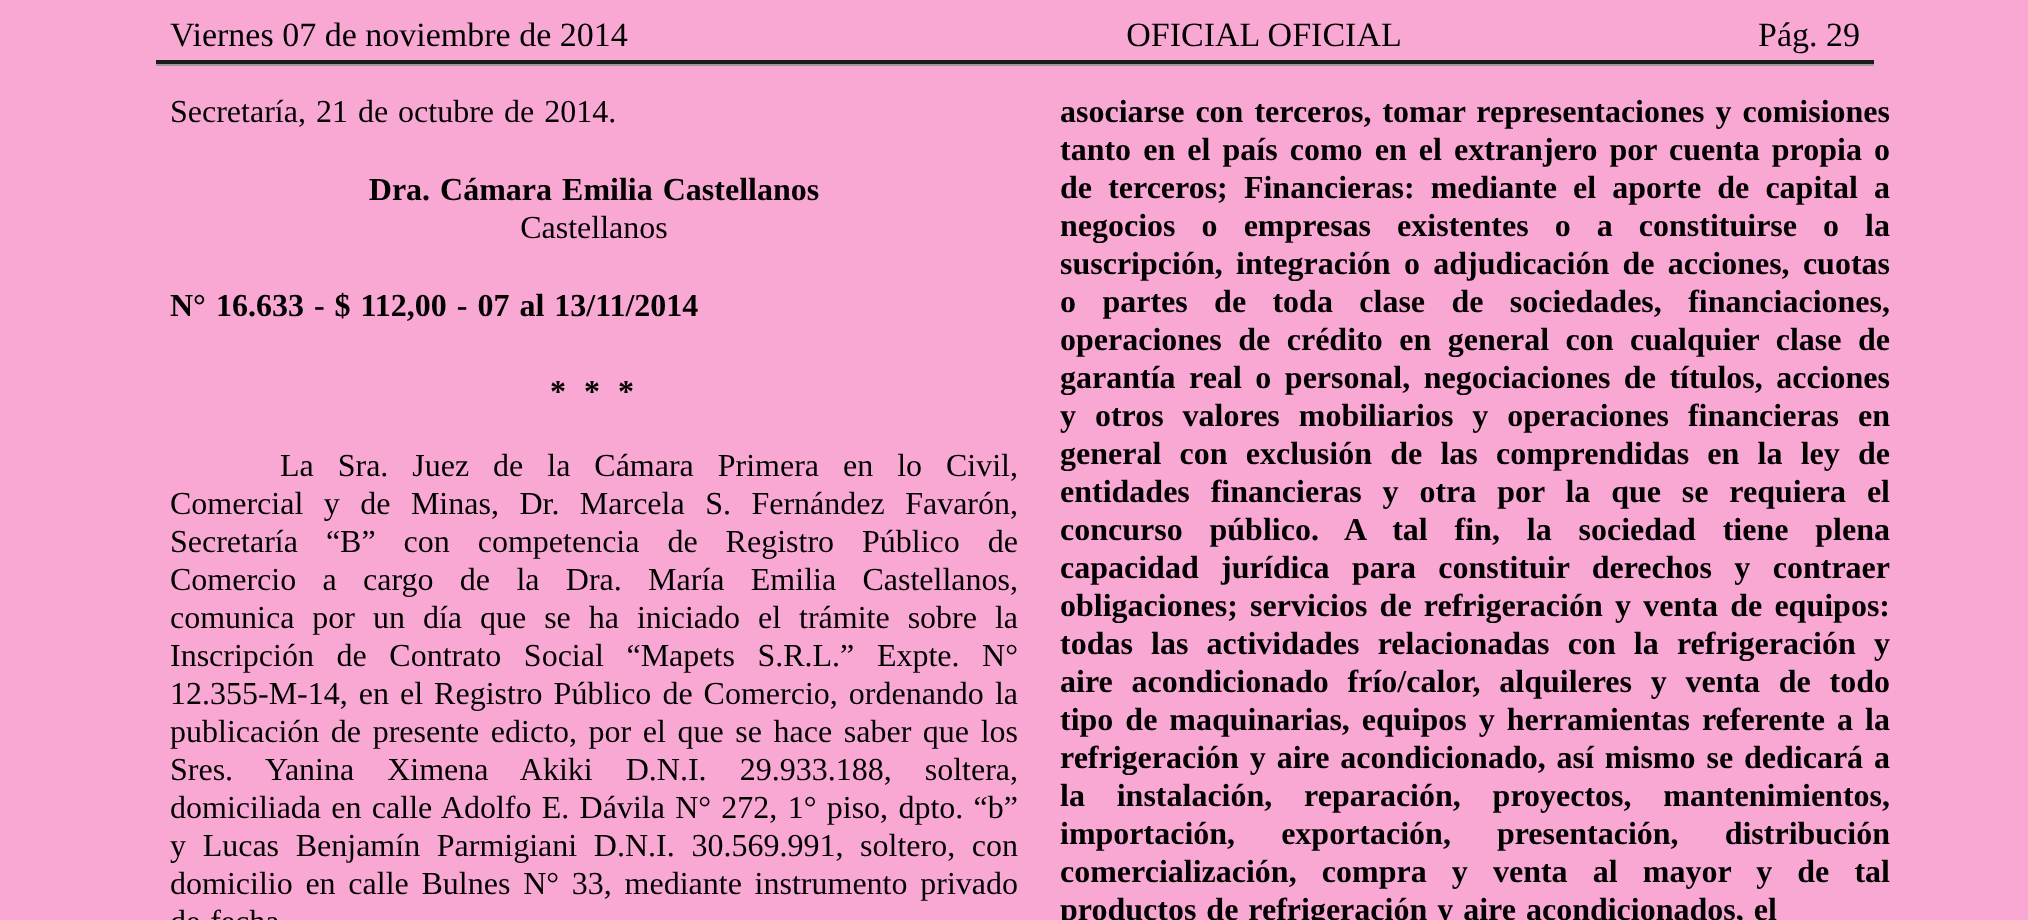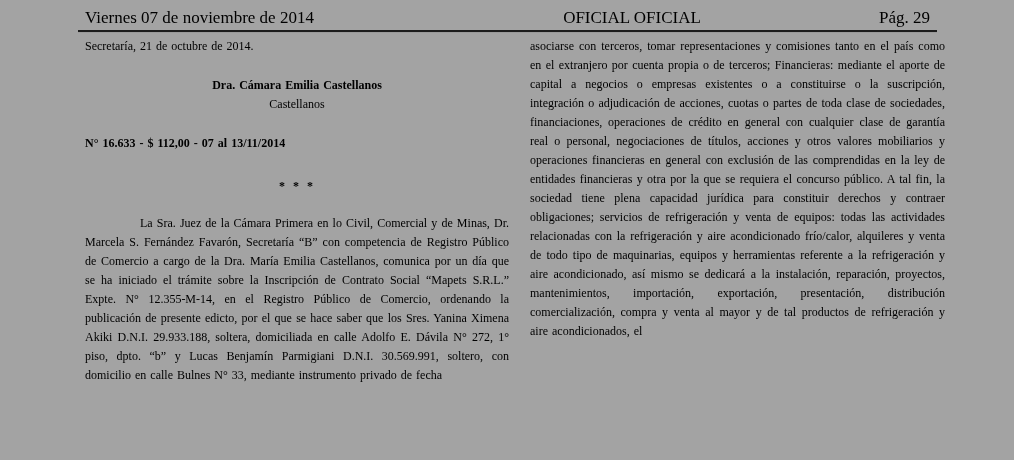--- a/index.html
+++ b/index.html
@@ -4,21 +4,21 @@
 <style>
   html, body {
     margin: 0;
     padding: 0;
     background: #ffffff;
   }
   .page {
     position: relative;
     width: 1014px;
     height: 460px;
-    background: #a3a3a3;
+    background: #f9a8d4;
     overflow: hidden;
     font-family: "Liberation Serif", serif;
     color: #000;
   }
   
   .masthead {
     position: absolute;
     left: 78px;
     top: 8px;
     width: 859px;
@@ -49,30 +49,30 @@
     left: 78px;
     top: 30px;
     width: 859px;
   }
   .rule .dark  { height: 2px; background: #1c1c1c; }
   .rule .light { height: 1px; background: #9a9a9a; }
 
   
   .col {
     position: absolute;
-    top: 37px;
+    top: 47px;
     bottom: 0;
     overflow: hidden;
-    font-size: 12px;
+    font-size: 16px;
     line-height: 19px;
     text-align: justify;
     word-spacing: 1px;
   }
   .col.left  { left: 85px;  width: 424px; }
-  .col.right { left: 530px; width: 415px; }
+  .col.right { left: 530px; width: 415px; font-weight: bold; }
 
   .col p { margin: 0; }
 
   .dateline { text-align: left; }
   .sig-name {
     margin-top: 20px !important;
     text-align: center;
     font-weight: bold;
   }
   .sig-role { text-align: center; }

